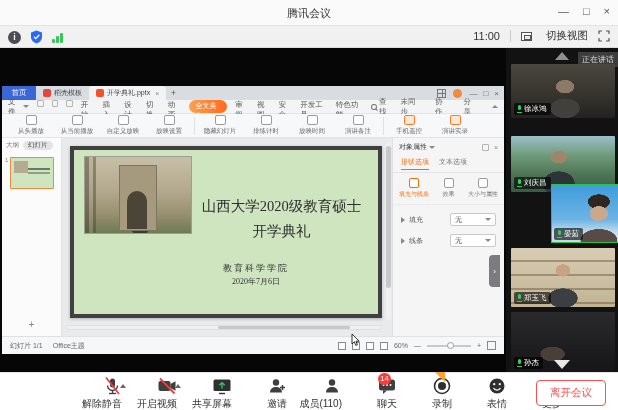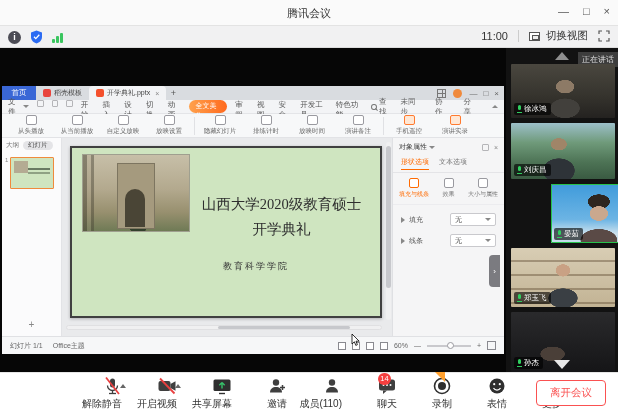--- a/index.html
+++ b/index.html
@@ -14,21 +14,21 @@
 
   .infobar { position:absolute; left:0; top:26px; width:618px; height:22px; background:#f1f1f2; border-bottom:1px solid #dcdcdc; }
   .info-left { position:absolute; left:8px; top:4px; display:flex; align-items:center; gap:9px; }
   .icon-info { width:13px; height:13px; border-radius:50%; background:#4c4c55; color:#fff; font-size:9px; line-height:13px; text-align:center; font-weight:bold; }
   .sigbars { display:flex; align-items:flex-end; gap:1.5px; height:11px; }
   .sigbars i { display:block; width:2.5px; background:#3ac55f; border-radius:1px; }
   .sigbars i:nth-child(1){height:4px;} .sigbars i:nth-child(2){height:7px;} .sigbars i:nth-child(3){height:10px;}
   .info-right { position:absolute; right:8px; top:3px; display:flex; align-items:center; gap:10px; }
   .time { font-size:11px; color:#333; }
   .vdiv { width:1px; height:12px; background:#ccc; }
-  .switchview { display:flex; align-items:center; gap:6px; font-size:10.5px; color:#333; }
+  .switchview { display:flex; align-items:center; gap:14px; font-size:10.5px; color:#333; }
   .sv-icon { width:11px; height:9px; border:1px solid #555; position:relative; background:#fff; }
   .sv-icon::after { content:""; position:absolute; left:2px; top:2px; width:5px; height:3px; border:1px solid #555; background:#eee; }
 
   
   .stage { position:absolute; left:0; top:48px; width:618px; height:324px; background:#060606; }
 
   
   .wps { position:absolute; left:2px; top:38px; width:502px; height:268px; background:#e9eaec; font-size:7px; color:#555; }
   .wps-tabbar { position:absolute; left:0; top:0; width:100%; height:14px; background:#d9dce0; display:flex; align-items:stretch; }
   .tab-home { width:34px; background:#3a67d6; color:#fff; font-size:7.5px; display:flex; align-items:center; justify-content:center; border-radius:0 0 0 0; }
@@ -67,21 +67,21 @@
   .thumb-tabs { display:flex; gap:4px; padding:3px 4px; font-size:6.5px; color:#777; }
   .thumb-tabs .sel { background:#e4e4e7; border-radius:6px; padding:0 5px; color:#444; }
   .thumb-wrap { display:flex; gap:2px; padding:4px 3px; }
   .thumb-no { font-size:6px; color:#888; }
   .thumb { width:44px; height:32px; background:#cfe5c0; border:1.5px solid #f08a3c; border-radius:1px; position:relative; }
   .thumb::before { content:""; position:absolute; left:3px; top:3px; width:14px; height:12px; background:#b4ab93; }
   .thumb::after { content:""; position:absolute; right:3px; top:10px; width:22px; height:2px; background:#6a7a62; box-shadow:0 4px 0 #8fa184; }
   .add-slide { position:absolute; left:0; right:0; bottom:6px; text-align:center; color:#888; font-size:10px; }
 
   .canvas { position:absolute; left:60px; top:0; width:330px; height:100%; background:#e9eaec; }
-  .slidepage { position:absolute; left:8px; top:8px; width:312px; height:172px; background:#cfe5c0; border:2px solid #404040; box-shadow:0 1px 3px rgba(0,0,0,.25); }
+  .slidepage { position:absolute; left:8px; top:8px; width:312px; height:172px; background:#cfe5c0; border:4px solid #404040; box-shadow:0 1px 3px rgba(0,0,0,.25); }
   .gatephoto { position:absolute; left:10px; top:6px; width:108px; height:78px; border:1px solid #9f9f8f;
     background:
       radial-gradient(ellipse 16px 22px at 52% 88%, #32402c 0 60%, transparent 61%),
       radial-gradient(circle 13px at 52% 62%, #5d5646 0 97%, transparent 100%),
       linear-gradient(90deg, rgba(70,66,52,.5) 0 4px, rgba(160,150,128,.25) 4px 8px, rgba(70,66,52,.45) 8px 11px, transparent 11px 100%),
       linear-gradient(180deg, #c7bfa8 0%, #b3a98e 45%, #98906f 75%, #6f7a55 100%);
   }
   .gatephoto::before { content:""; position:absolute; left:34px; top:8px; width:36px; height:64px; background:#a59a7e; border:1px solid #7d7560; }
   .gatephoto::after { content:""; position:absolute; left:42px; top:34px; width:20px; height:38px; background:#4a4536; border-radius:10px 10px 0 0; }
   .slide-title { position:absolute; left:115px; right:4px; top:44px; text-align:center; font-family:"Liberation Serif",serif; font-size:14.5px; color:#2e2e2e; line-height:1.7; }
@@ -123,21 +123,21 @@
   .vsidebar { position:absolute; left:506px; top:0; width:112px; height:324px; background:#121212; }
   .scroll-up { position:absolute; left:0; top:2px; width:100%; height:12px; display:flex; align-items:center; justify-content:center; }
   .tri-up { width:0; height:0; border-left:7px solid transparent; border-right:7px solid transparent; border-bottom:8px solid #8f8f8f; }
   .speaking { position:absolute; right:0; top:4px; background:#3d3d3d; color:#ddd; font-size:8px; padding:2px 4px; white-space:nowrap; }
   .vtile { position:absolute; left:5px; width:104px; border-radius:1px; overflow:hidden; }
   .vtile.speak { outline:1.5px solid #27c24c; outline-offset:-1.5px; }
   .t1 { top:16px; height:54px; background:
       radial-gradient(ellipse 15px 11px at 52% 42%, #8d7a66 0 60%, transparent 62%),
       radial-gradient(ellipse 24px 16px at 52% 82%, #42403c 0 60%, transparent 62%),
       linear-gradient(180deg,#4a473f 0%,#35332d 60%,#242220 100%); }
-  .t2 { top:75px; height:56px; background:
+  .t2 { top:88px; height:56px; background:
       radial-gradient(ellipse 13px 10px at 46% 38%, #a08568 0 60%, transparent 62%),
       radial-gradient(ellipse 26px 20px at 46% 85%, #2e3338 0 60%, transparent 62%),
       linear-gradient(180deg,#9cbfc9 0%,#6f9a7a 35%,#4d7355 70%,#3a5a42 100%); }
   .t3 { top:136px; height:59px; background:
       radial-gradient(ellipse 15px 12px at 46% 50%, #caa88e 0 60%, transparent 62%),
       radial-gradient(ellipse 18px 12px at 46% 30%, #2e2620 0 60%, transparent 62%),
       radial-gradient(ellipse 30px 18px at 46% 95%, #5a4a46 0 60%, transparent 62%),
       linear-gradient(180deg,#3f9bdb 0%,#6cb4e4 60%,#cfe3ee 85%,#bfd8e6 100%); margin-left: 40px; }
   .t4 { top:200px; height:59px; background:
       radial-gradient(ellipse 12px 10px at 50% 38%, #c9a184 0 60%, transparent 62%),
@@ -322,20 +322,21 @@
       </div>
 
       <div class="canvas">
         <div class="slidepage">
           <div class="gatephoto"></div>
           <div class="slide-title">
             <div>山西大学2020级教育硕士</div>
             <div>开学典礼</div>
           </div>
           <div class="slide-sub">教育科学学院</div>
+          <div class="slide-date">2020年7月6日</div>
         </div>
         <div class="hscroll">
             <i></i>
           </div>
         <div class="vscroll">
             <i></i>
           </div>
       </div>
 
       <div class="taskpanel">

